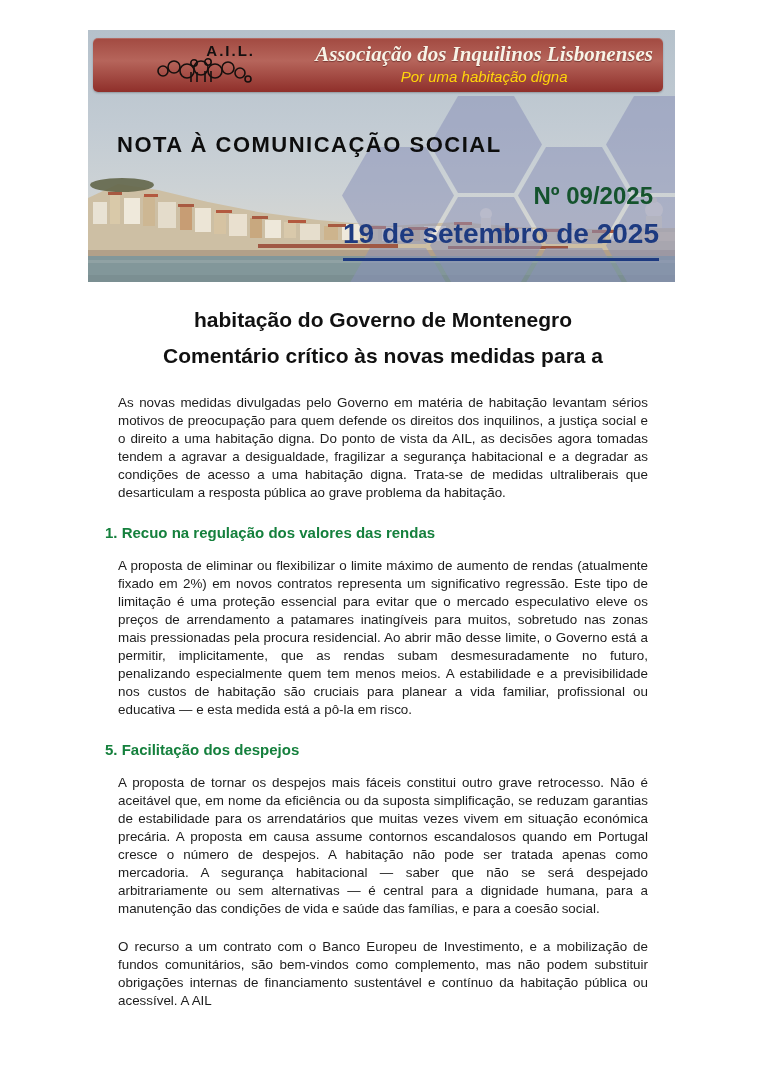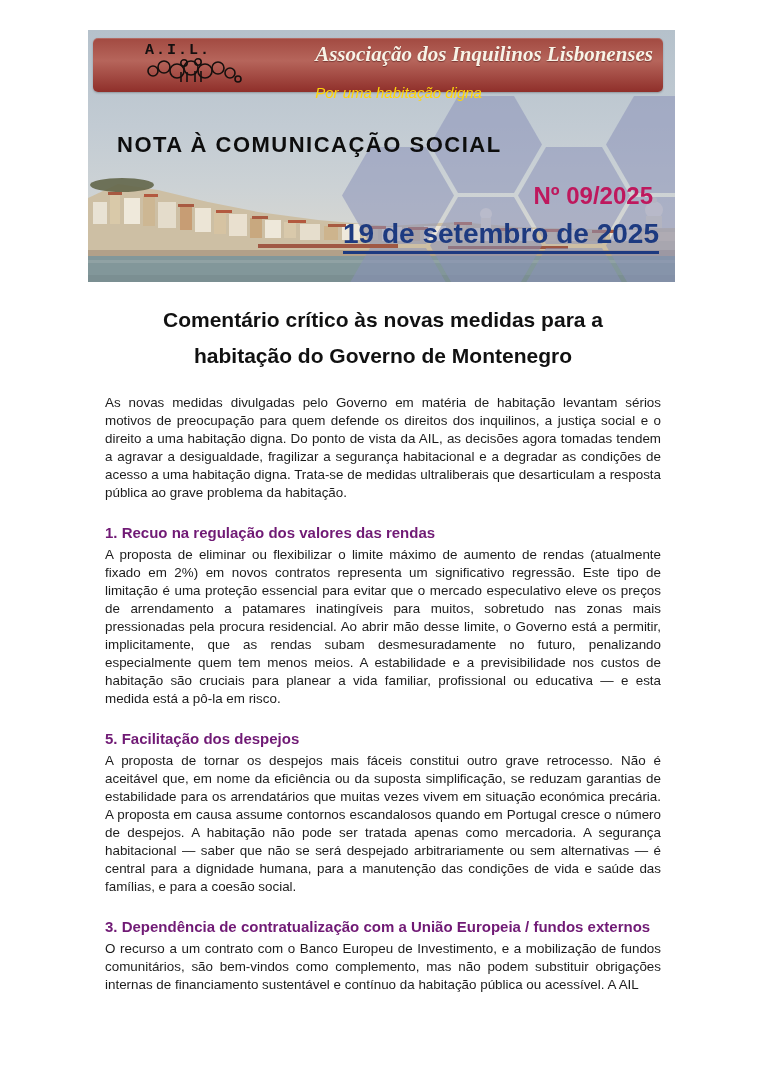--- a/index.html
+++ b/index.html
@@ -24,68 +24,68 @@
 
   
   .banner {
     position:absolute; left:5px; top:8px; width:570px; height:54px;
     border-radius:5px;
     background:linear-gradient(180deg,#a24a41 0%,#b6655b 42%,#8f2f2a 100%);
     box-shadow:0 1px 2px rgba(0,0,0,.25), inset 0 1px 0 rgba(255,255,255,.18);
     display:flex; align-items:center;
   }
   .logo-block {
-    margin-left:52px; width:110px; text-align:left; line-height:1;font-family:Liberation Mono, monospace;
+    margin-left:52px; width:110px; text-align:right; line-height:1;
   }
   .logo-acronym {
     font-size:15px; letter-spacing:2px; color:#141010; font-weight:bold;
   }
   .org-block {
-    position:absolute; right:10px; top:4px; text-align:left;
+    position:absolute; right:10px; top:4px; text-align:center;
   }
   .org-name {
     font-family:"Liberation Serif", serif; font-style:italic; font-weight:bold;
     font-size:21px; color:#f8f3e7; text-shadow:0 1px 1px rgba(60,10,10,.5);
     white-space:nowrap;
   }
   .org-tagline {
     font-family:"Liberation Sans", sans-serif; font-style:italic;
-    font-size:15px; color:#ffd60a; margin-top:17px;
+    font-size:15px; color:#ffd60a; margin-top:1px;
   }
 
   .nota-heading {
     position:absolute; left:29px; top:102px;
     font-size:22px; font-weight:bold; letter-spacing:1.5px; color:#0d0d0d;
     white-space:nowrap;
   }
   .note-number {
     position:absolute; right:22px; top:152px;
-    font-size:24px; font-weight:bold; color:#be185d; white-space:nowrap;
+    font-size:24px; font-weight:bold; color:#14532d; white-space:nowrap;
   }
   .note-date {
     position:absolute; right:16px; top:188px;
     font-size:28px; font-weight:bold; color:#1d3a80;
-    border-bottom:3px solid #1d3a80; padding-bottom:1px; white-space:nowrap;
+    border-bottom:3px solid #1d3a80; padding-bottom:8px; white-space:nowrap;
   }
 
   
   .doc {
     position:absolute; left:105px; top:302px; width:556px;
   }
   .doc-title {
     text-align:center; font-weight:bold; font-size:21px; line-height:36px;
     color:#111; margin-bottom:20px;
   }
   .doc-title span { display:block; }
   p.body-text {
-    margin:0; font-size:13.4px; line-height:18px; text-align:justify; color:#1c1c1c;
+    margin:13px; font-size:13.4px; line-height:18px; text-align:justify; color:#1c1c1c;
   }
   .sec { margin-top:20px; }
   .sec h2 {
-    margin:0 0 2px 0; font-size:15px; font-weight:bold; color:#701a75;
+    margin:0 0 2px 0; font-size:15px; font-weight:bold; color:#15803d;
     text-align:justify; line-height:22px;
   }
 </style>
 </head>
 <body>
 
 <div class="photo">
   <div class="sky"></div>
 
   <svg class="skyline-svg" viewBox="0 0 587 110" preserveAspectRatio="none">
@@ -187,33 +187,32 @@
     </div>
   </div>
 
   <div class="nota-heading">NOTA À COMUNICAÇÃO SOCIAL</div>
   <div class="note-number">Nº 09/2025</div>
   <div class="note-date">19 de setembro de 2025</div>
 </div>
 
 <div class="doc">
   <div class="doc-title">
+    <span>habitação do Governo de Montenegro</span>
     <span>Comentário crítico às novas medidas para a</span>
-    <span>habitação do Governo de Montenegro</span>
   </div>
 
   <p class="body-text">As novas medidas divulgadas pelo Governo em matéria de habitação levantam sérios motivos de preocupação para quem defende os direitos dos inquilinos, a justiça social e o direito a uma habitação digna. Do ponto de vista da AIL, as decisões agora tomadas tendem a agravar a desigualdade, fragilizar a segurança habitacional e a degradar as condições de acesso a uma habitação digna. Trata-se de medidas ultraliberais que desarticulam a resposta pública ao grave problema da habitação.</p>
 
   <div class="sec">
     <h2>1. Recuo na regulação dos valores das rendas</h2>
     <p class="body-text">A proposta de eliminar ou flexibilizar o limite máximo de aumento de rendas (atualmente fixado em 2%) em novos contratos representa um significativo regressão. Este tipo de limitação é uma proteção essencial para evitar que o mercado especulativo eleve os preços de arrendamento a patamares inatingíveis para muitos, sobretudo nas zonas mais pressionadas pela procura residencial. Ao abrir mão desse limite, o Governo está a permitir, implicitamente, que as rendas subam desmesuradamente no futuro, penalizando especialmente quem tem menos meios. A estabilidade e a previsibilidade nos custos de habitação são cruciais para planear a vida familiar, profissional ou educativa — e esta medida está a pô-la em risco.</p>
   </div>
 
   <div class="sec">
     <h2>5. Facilitação dos despejos</h2>
     <p class="body-text">A proposta de tornar os despejos mais fáceis constitui outro grave retrocesso. Não é aceitável que, em nome da eficiência ou da suposta simplificação, se reduzam garantias de estabilidade para os arrendatários que muitas vezes vivem em situação económica precária.  A proposta em causa assume contornos escandalosos quando em Portugal cresce o número de despejos. A habitação não pode ser tratada apenas como mercadoria. A segurança habitacional — saber que não se será despejado arbitrariamente ou sem alternativas — é central para a dignidade humana, para a manutenção das condições de vida e saúde das famílias, e para a coesão social.</p>
   </div>
 
   <div class="sec">
-    <h2>3. Dependência de contratualização com a União Europeia / fundos externos</h2>
     <p class="body-text">O recurso a um contrato com o Banco Europeu de Investimento, e a mobilização de fundos comunitários, são bem-vindos como complemento, mas não podem substituir obrigações internas de financiamento sustentável e contínuo da habitação pública ou acessível. A AIL</p>
   </div>
 </div>
 
 </body></html>

